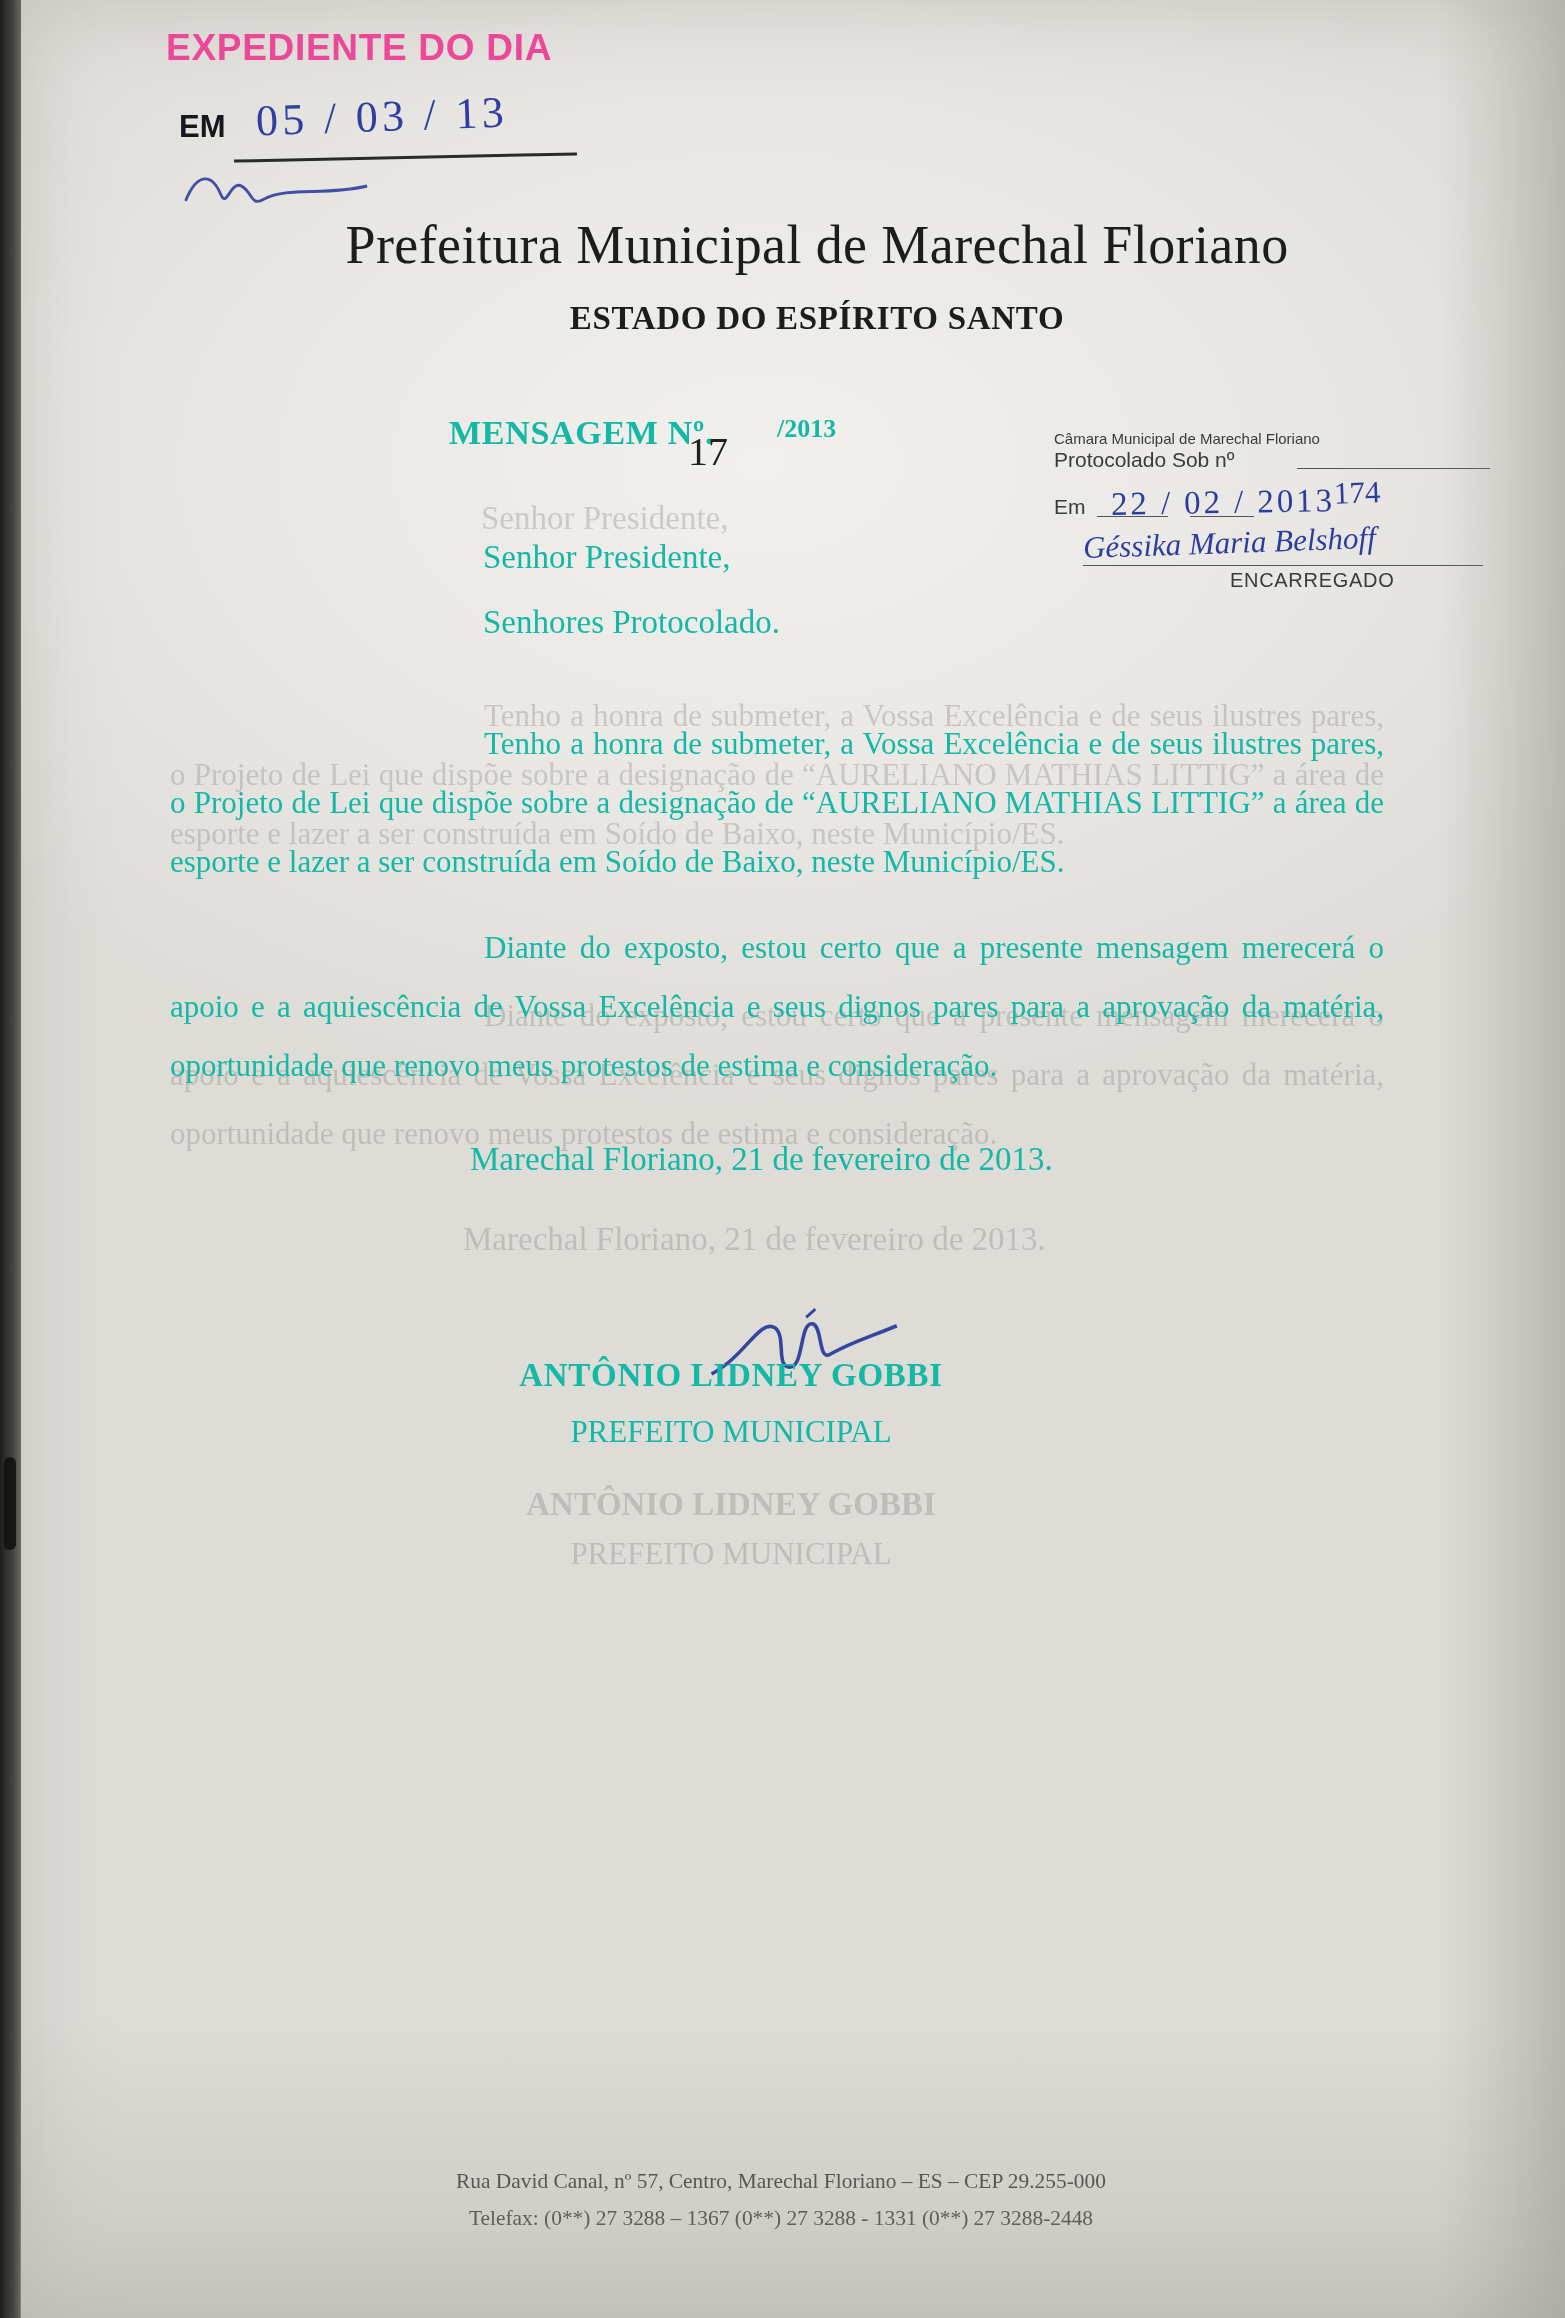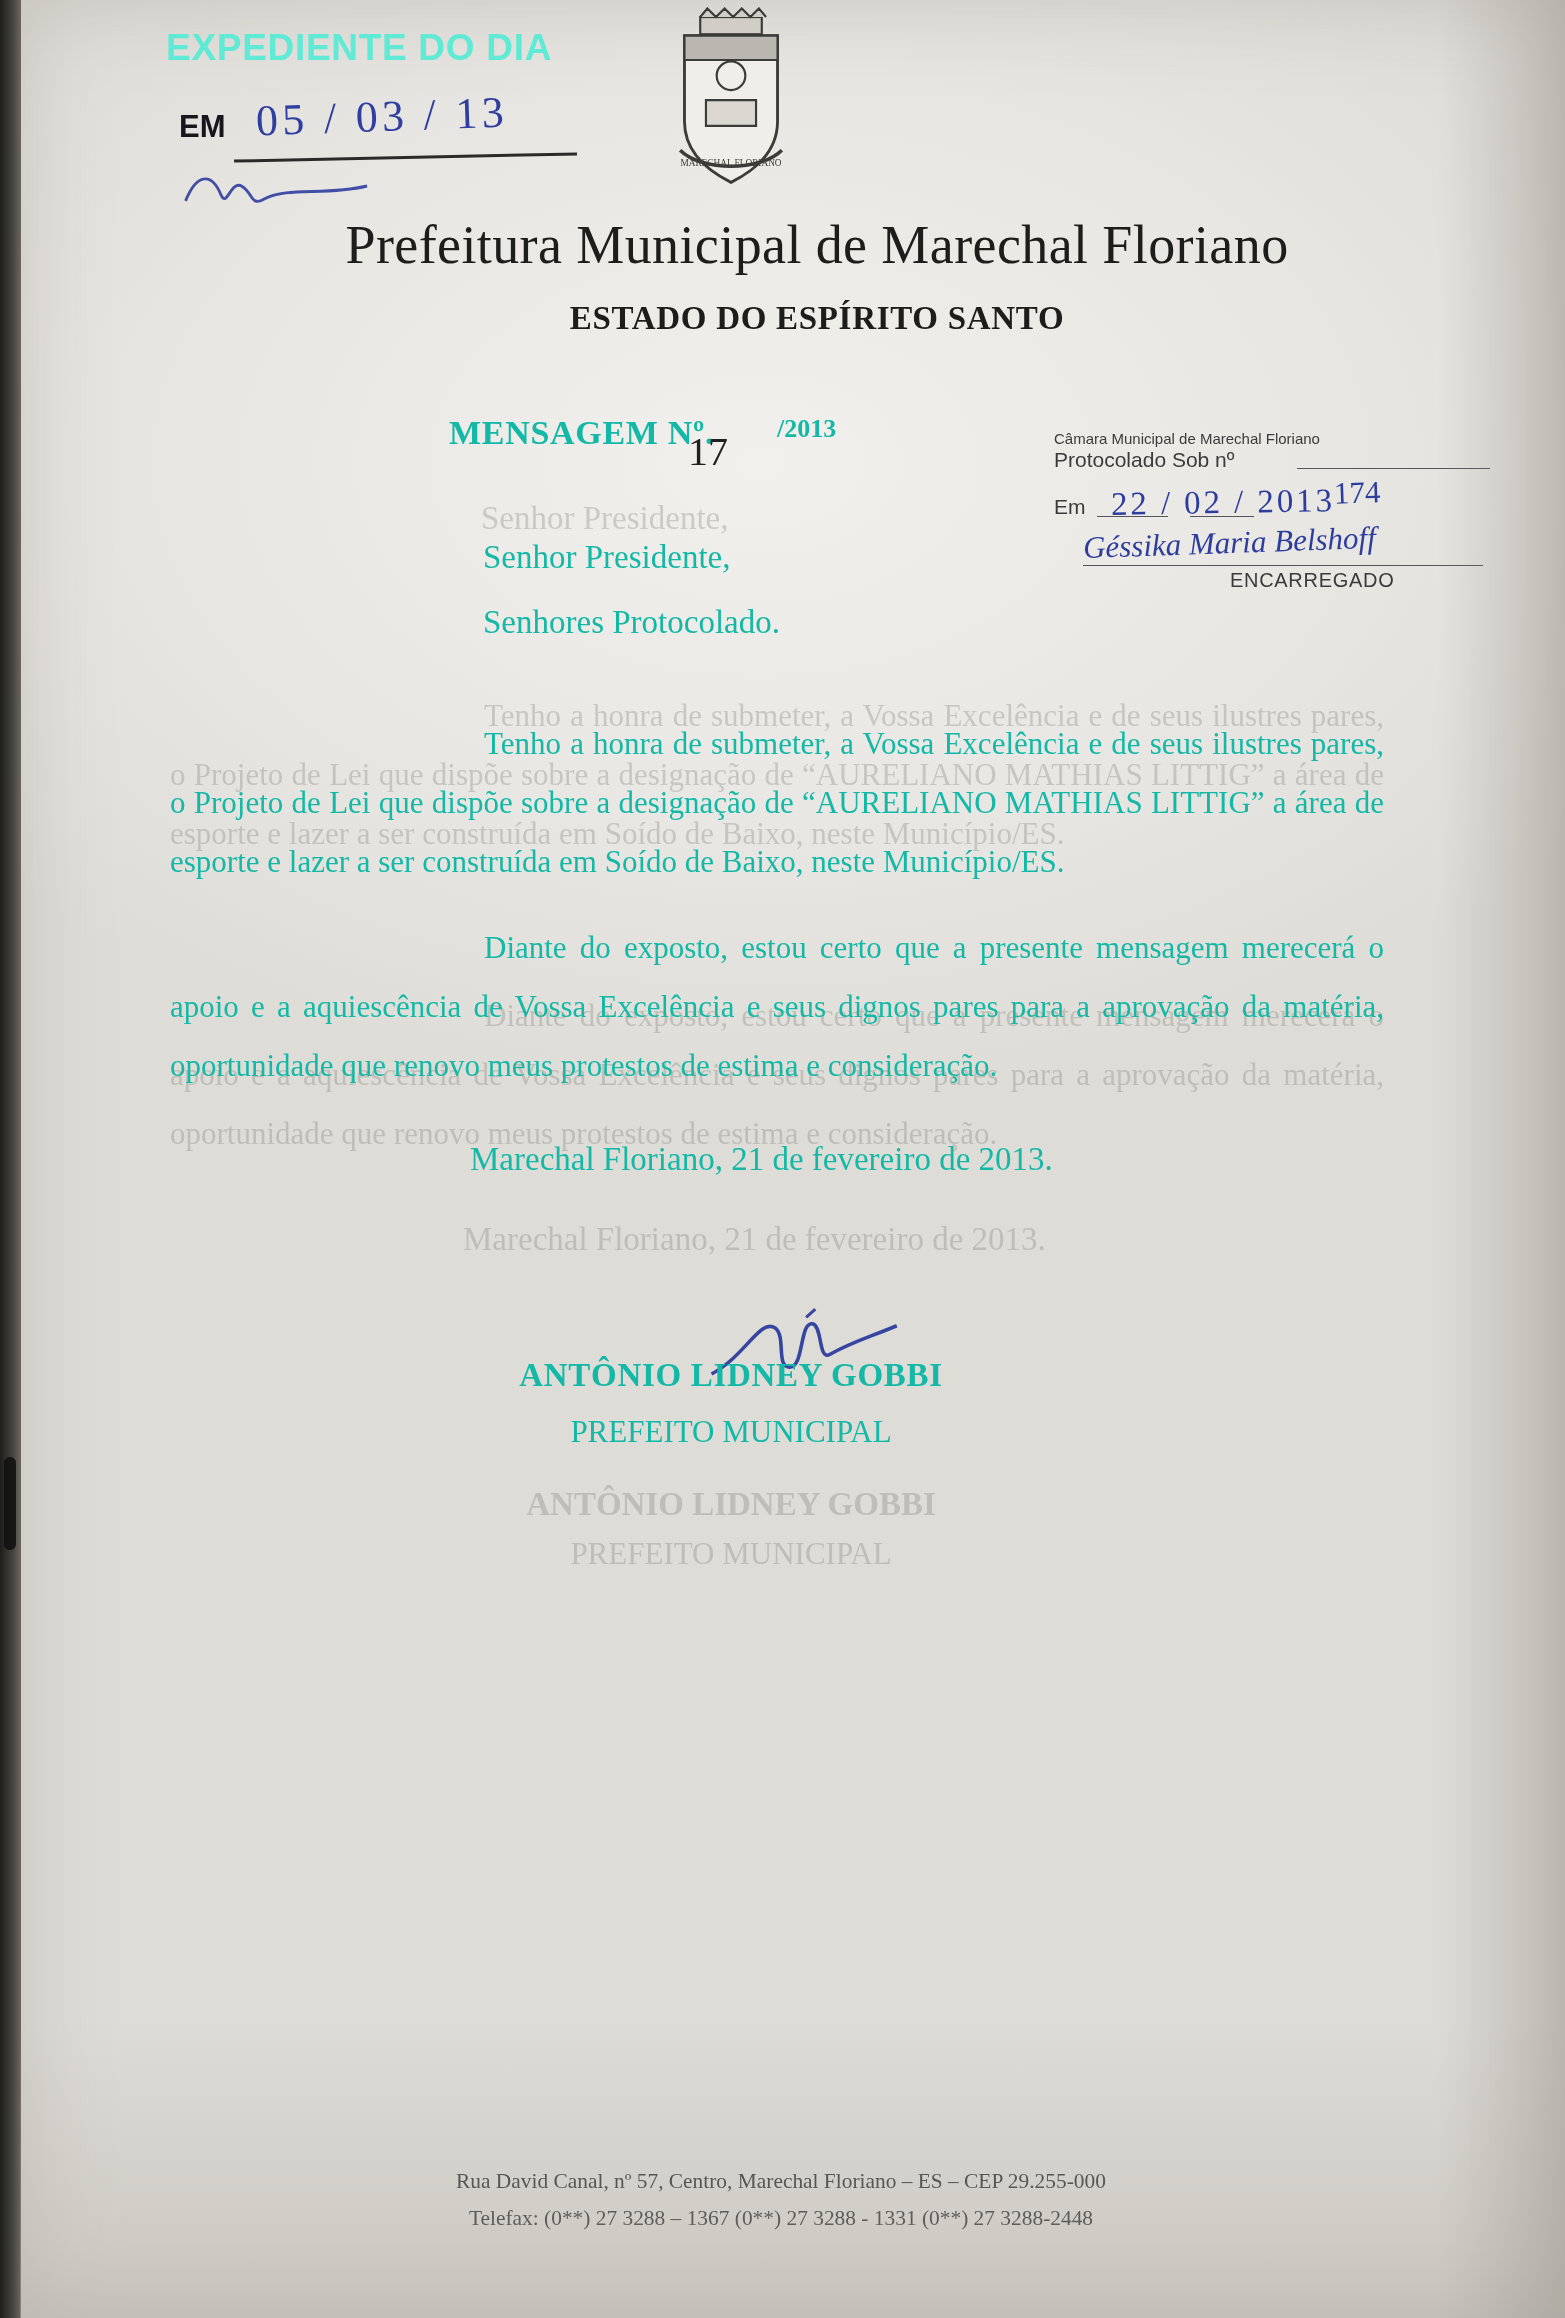--- a/index.html
+++ b/index.html
@@ -70,21 +70,21 @@
     width: 1545px; height: 2319px;
   }
   .t { position: absolute; color: #14b8a6; }
 
   .stamp-title {
     left: 146px; top: 27px;
     font-family: "Liberation Sans", sans-serif;
     font-weight: bold;
     font-size: 37px;
     letter-spacing: 0.7px;
-    color: #5eead4;
+    color: #ec4899;
   }
   .stamp-em {
     left: 159px; top: 109px;
     font-family: "Liberation Sans", sans-serif;
     font-weight: bold;
     font-size: 31px;
     color: #16161c;
   }
   .stamp-date {
     left: 236px; top: 91px;
@@ -282,32 +282,20 @@
     <div class="t stamp-title">EXPEDIENTE DO DIA</div>
     <div class="t stamp-em">EM</div>
     <div class="t stamp-date">05 / 03 / 13</div>
     <div class="stamp-underline"></div>
     <div class="stamp-sig">
       <svg width="229" height="50" viewBox="0 0 320 70">
         <path d="M5 45 C 25 5, 45 10, 55 40 C 62 60, 70 20, 85 30 C 100 40, 95 60, 115 50 C 150 35, 200 52, 260 42" fill="none" stroke="#2f3ea0" stroke-width="4"></path>
       </svg>
     </div>
 
-    <div class="crest">
-      <svg width="136" height="179" viewBox="0 0 190 250">
-        <path d="M30 40 h130 v120 c0 45 -35 70 -65 85 c-30 -15 -65 -40 -65 -85 z" fill="#efeee9" stroke="#3b3b39" stroke-width="4"></path>
-        <path d="M30 40 h130 v34 h-130 z" fill="#b9b7b0" stroke="#3b3b39" stroke-width="3"></path>
-        <rect x="52" y="14" width="86" height="24" fill="#cfcdc6" stroke="#3b3b39" stroke-width="3"></rect>
-        <path d="M52 14 l10 -12 l12 12 l12 -12 l12 12 l12 -12 l12 12 l12 -12 l10 12" fill="#cfcdc6" stroke="#3b3b39" stroke-width="3"></path>
-        <circle cx="95" cy="96" r="20" fill="none" stroke="#3b3b39" stroke-width="3"></circle>
-        <path d="M60 130 h70 v36 h-70 z" fill="#d9d7d0" stroke="#3b3b39" stroke-width="3"></path>
-        <path d="M24 200 c 30 30, 112 30, 142 0" fill="none" stroke="#3b3b39" stroke-width="5"></path>
-        <text x="95" y="222" font-size="13" text-anchor="middle" fill="#3b3b39" font-family="Liberation Serif, serif">MARECHAL FLORIANO</text>
-      </svg>
-    </div>
 
     <div class="t org-state">ESTADO DO ESPÍRITO SANTO</div>
     <div class="t org-name">Prefeitura Municipal de Marechal Floriano</div>
 
     <div class="t msg-line">MENSAGEM Nº.</div>
     <div class="t msg-num">17</div>
     <div class="t msg-year">/2013</div>
 
     <div class="protocol">
       <div class="p1">Câmara Municipal de Marechal Floriano</div>

